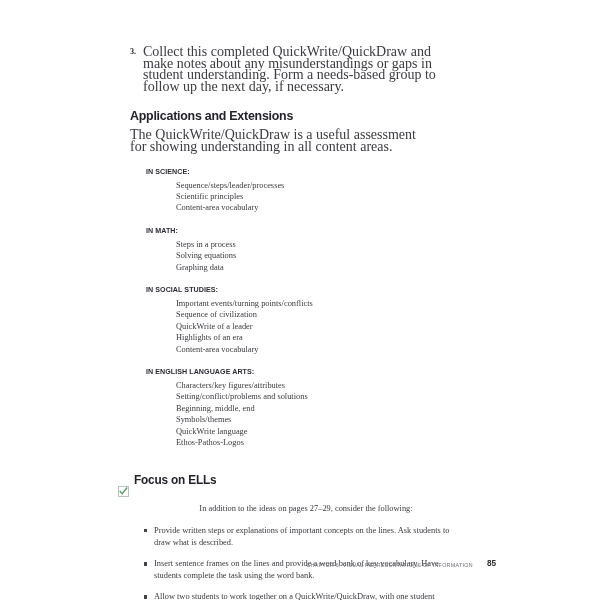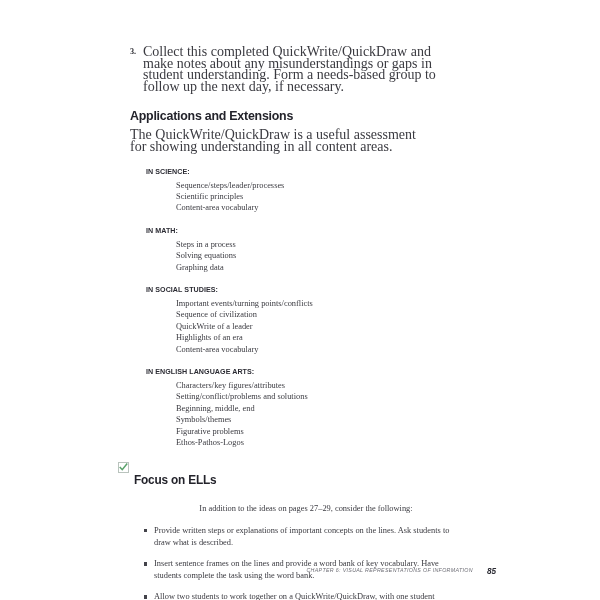--- a/index.html
+++ b/index.html
@@ -92,21 +92,21 @@
     line-height: 11.4px;
     color: #3a3a40;
   }
 
   
   .ell-wrap {
     margin-top: 14px;
   }
   .ell-headrow {
     display: flex;
-    align-items: flex-start;
+    align-items: flex-end;
     margin-left: -12px;
     margin-bottom: 6px;
   }
   .check-icon {
     width: 11px;
     height: 11px;
     flex: 0 0 11px;
     margin-right: 5px;
     position: relative;
     border: 1px solid #b9c3bd;
@@ -156,24 +156,23 @@
     top: 4px;
     width: 3.4px;
     height: 3.4px;
     background: #43434a;
   }
 
   
   .footer {
     position: absolute;
     right: 104px;
-    bottom: 24px;
+    bottom: 32px;
     display: flex;
-    align-items: flex-start;
-    font-style: italic;
+    align-items: flex-end;
   }
   .footer-chapter {
     font-family: "Liberation Sans", sans-serif;
     font-size: 5.3px;
     letter-spacing: 0.32px;
     color: #6e6e76;
     text-transform: uppercase;
   }
   .footer-page {
     font-family: "Liberation Sans", sans-serif;
@@ -226,21 +225,21 @@
       </ul>
     </div>
 
     <div class="subj-block">
       <div class="subj-head">IN ENGLISH LANGUAGE ARTS:</div>
       <ul class="subj-list">
         <li>Characters/key figures/attributes</li>
         <li>Setting/conflict/problems and solutions</li>
         <li>Beginning, middle, end</li>
         <li>Symbols/themes</li>
-        <li>Figurative problems</li>
+        <li>QuickWrite language</li>
         <li>Ethos-Pathos-Logos</li>
       </ul>
     </div>
   </div>
 
   <div class="ell-wrap">
     <div class="ell-headrow">
       <span class="check-icon">
         <svg viewBox="0 0 10 10" xmlns="http://www.w3.org/2000/svg" aria-hidden="true">
           <path d="M1.4 5.1 L3.6 7.4 L8.6 1.2" fill="none" stroke="#5aa26b" stroke-width="1.7" stroke-linecap="square"></path>

